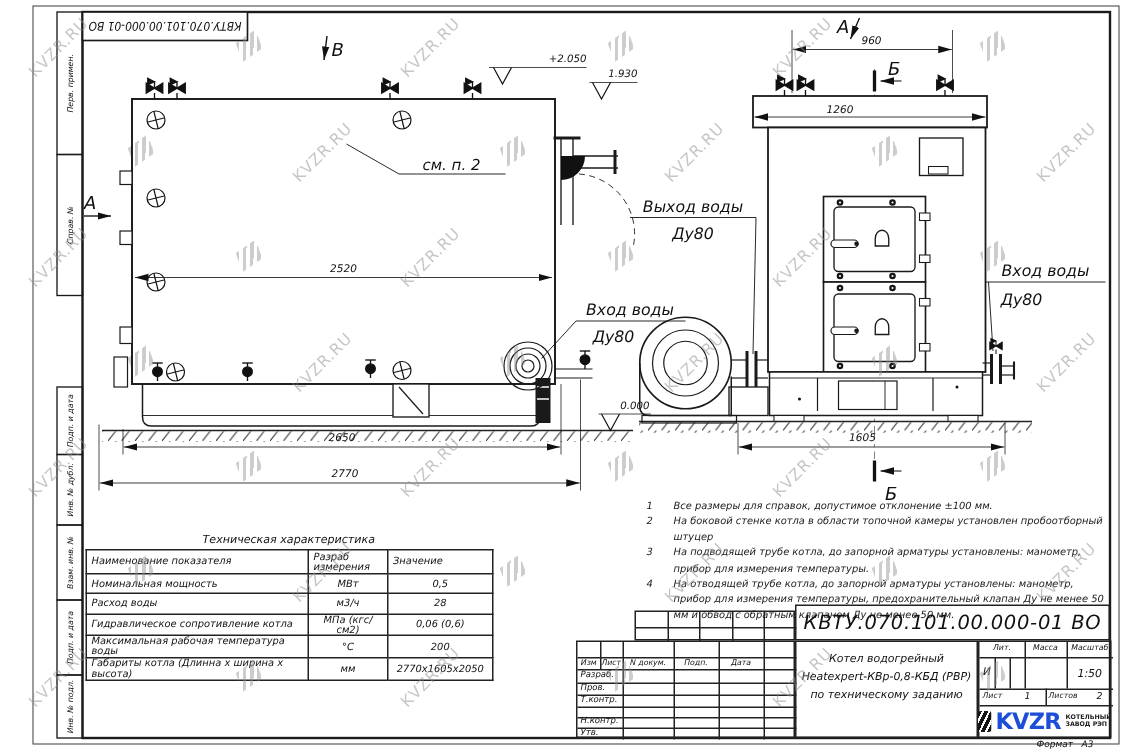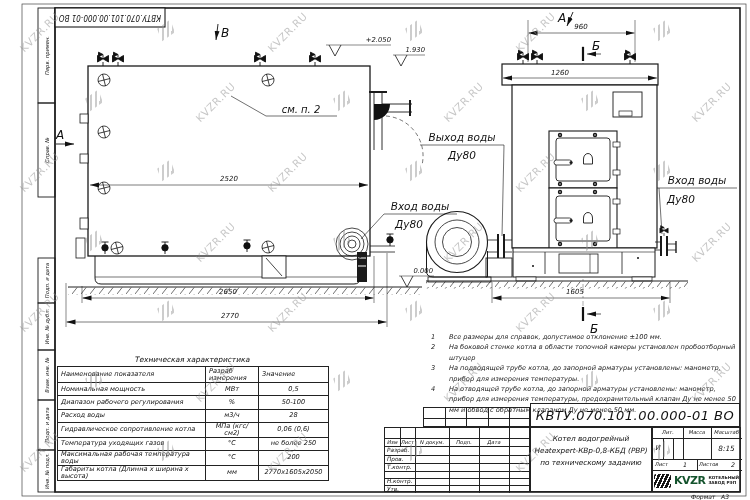--- a/index.html
+++ b/index.html
@@ -27,21 +27,21 @@
   .vl{position:absolute;width:0;border-left:0.9px solid #222;}
   .lbl{position:absolute;font-size:5.2px;line-height:1;text-align:center;}
   .rowlbl{position:absolute;left:2px;font-size:5.7px;line-height:1;}
   .docnum{display:flex;align-items:center;justify-content:center;
           font-size:13px;letter-spacing:0.5px;white-space:nowrap;}
   .ttl{padding-top:5px;text-align:center;font-size:7.3px;line-height:12px;}
   .kvzr{position:absolute;left:268px;top:66px;width:89px;height:23px;display:flex;
         align-items:center;justify-content:center;gap:3px;}
   .kvzr-icon{width:17px;height:14px;border-radius:2px;
         background:repeating-linear-gradient(115deg,transparent 0 2.4px,#fff 2.4px 3.8px),#151515;}
-  .kvzr-name{font-style:normal;font-weight:bold;font-size:11px;letter-spacing:-0.5px;color:#14532d;}
+  .kvzr-name{font-style:normal;font-weight:bold;font-size:15px;letter-spacing:-0.5px;color:#1d4ed8;}
   .kvzr-sub{font-style:normal;font-weight:bold;font-size:4.2px;line-height:1.15;color:#222;}
   .fmt{position:absolute;left:0;top:89.5px;width:357px;box-sizing:border-box;
        text-align:right;padding-right:12px;font-size:6px;}
   
   .wm-layer{position:absolute;inset:0;z-index:5;pointer-events:none;overflow:hidden;}
   .wm-text{position:absolute;font-size:10.5px;letter-spacing:0.6px;color:#8f8f8f;opacity:0.5;
            transform:rotate(-45deg);white-space:nowrap;font-family:"DejaVu Sans",sans-serif;}
   .wm-logo{position:absolute;width:16px;height:13px;opacity:0.45;
            background:repeating-linear-gradient(115deg,#8f8f8f 0 2.6px,transparent 2.6px 5.4px);
            transform:rotate(-35deg) skewX(-15deg);}
@@ -368,38 +368,28 @@
       <th>Наименование показателя</th>
       <th>Разраб измерения</th>
       <th>Значение</th>
     </tr>
     <tr>
             <td>Номинальная мощность</td>
             <td class="cen">МВт</td>
             <td class="cen">0,5</td>
           </tr>
     <tr>
-            <td>Диапазон рабочего регулирования</td>
-            <td class="cen">%</td>
-            <td class="cen">50-100</td>
-          </tr>
-    <tr>
             <td>Расход воды</td>
             <td class="cen">м3/ч</td>
             <td class="cen">28</td>
           </tr>
     <tr>
             <td>Гидравлическое сопротивление котла</td>
             <td class="cen">МПа (кгс/см2)</td>
             <td class="cen">0,06 (0,6)</td>
-          </tr>
-    <tr>
-            <td>Температура уходящих газов</td>
-            <td class="cen">°С</td>
-            <td class="cen">не более 250</td>
           </tr>
     <tr>
             <td>Максимальная рабочая температура воды</td>
             <td class="cen">°С</td>
             <td class="cen">200</td>
           </tr>
     <tr>
             <td>Габариты котла (Длинна х ширина х высота)</td>
             <td class="cen">мм</td>
             <td class="cen">2770х1605х2050</td>
@@ -459,21 +449,21 @@
     <div class="hl" style="left:0;top:42px;width:89px;"></div>
     <div class="vl" style="left:30px;top:0;height:31px;"></div>
     <div class="vl" style="left:58px;top:0;height:31px;"></div>
     <div class="vl" style="left:10px;top:10px;height:21px;"></div>
     <div class="vl" style="left:20px;top:10px;height:21px;"></div>
     <div class="vl" style="left:44px;top:31px;height:11px;"></div>
     <span class="lbl" style="left:0;width:30px;top:2px;">Лит.</span>
     <span class="lbl" style="left:30px;width:28px;top:2px;">Масса</span>
     <span class="lbl" style="left:58px;width:31px;top:2px;">Масштаб</span>
     <span class="lbl" style="left:0;width:10px;top:17px;font-size:7px;">И</span>
-    <span class="lbl" style="left:58px;width:31px;top:16.5px;font-size:7.3px;">8:15</span>
+    <span class="lbl" style="left:58px;width:31px;top:16.5px;font-size:7.3px;">1:50</span>
     <span class="lbl" style="left:2px;width:20px;top:34px;text-align:left;">Лист</span>
     <span class="lbl" style="left:26px;width:12px;top:33.5px;font-size:6.3px;">1</span>
     <span class="lbl" style="left:46px;width:24px;top:34px;text-align:left;">Листов</span>
     <span class="lbl" style="left:74px;width:12px;top:33.5px;font-size:6.3px;">2</span>
   </div>
 
   <div class="kvzr">
     <span class="kvzr-icon"></span>
     <span class="kvzr-name">KVZR</span>
     <span class="kvzr-sub">

